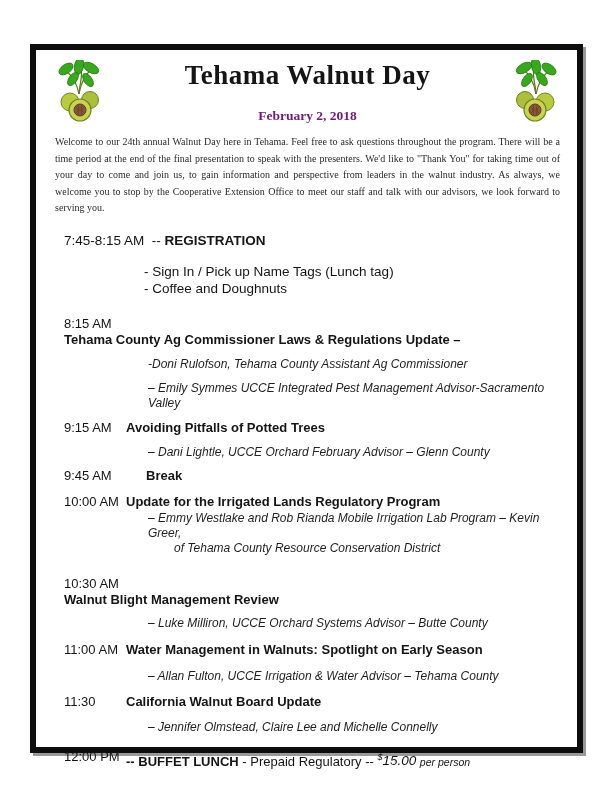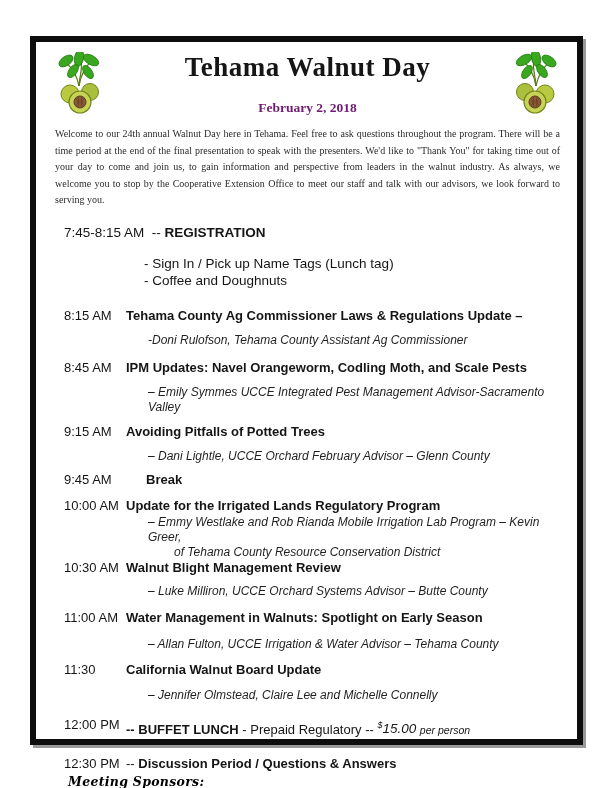--- a/index.html
+++ b/index.html
@@ -2,21 +2,21 @@
 <html><head>
 <meta charset="utf-8">
 <style>
   html,body { margin:0; padding:0; }
   body {
     width:608px; height:788px; background:#ffffff; position:relative;
     font-family:"Liberation Sans", sans-serif; color:#1a1a1a;
     -webkit-font-smoothing:antialiased;
   }
   .frame {
-    position:absolute; left:30px; top:36px; width:553px; height:709px;
+    position:absolute; left:30px; top:44px; width:553px; height:709px;
     box-sizing:border-box; border:6px solid #0d0d0d; background:#fff;
     box-shadow:3px 3px 0 rgba(70,70,70,0.55);
   }
   .content { padding:6px 17px 0 19px; }
 
   
   .header { display:flex; align-items:flex-start; }
   .walnut-art { width:50px; height:64px; margin-top:4px; flex-shrink:0; }
   .title-block { flex:1; text-align:center; padding-top:4px; }
   .doc-title { font-family:"Liberation Serif", serif; font-weight:bold; font-size:27px; line-height:30px; letter-spacing:0.5px; color:#151515; }
@@ -112,51 +112,47 @@
       <div class="inline-row" style="margin-top:16px;">
         <span>7:45-8:15 AM</span>&nbsp;
         <span>--</span>
         <span class="bold">REGISTRATION</span>
       </div>
       <div class="reg-items">
         <div>- Sign In  /  Pick up Name Tags (Lunch tag)</div>
         <div>- Coffee and Doughnuts</div>
       </div>
 
-      <div class="s-row" style="margin-top:19px;">
+      <div class="s-row" style="margin-top:19px;flex-direction:column;">
         <div class="s-time">8:15 AM</div>
         <div class="s-title">Tehama County Ag Commissioner Laws &amp; Regulations Update –</div>
       </div>
       <div class="s-pres" style="margin-top:9px;">-Doni Rulofson, Tehama County Assistant Ag Commissioner</div>
 
-      <div class="s-row" style="margin-top:12px;">
-        <div class="s-time">8:45 AM</div>
-        <div class="s-title">IPM Updates: Navel Orangeworm, Codling Moth, and Scale Pests</div>
-      </div>
       <div class="s-pres" style="margin-top:9px;">– Emily Symmes UCCE Integrated Pest Management Advisor-Sacramento Valley</div>
 
       <div class="s-row" style="margin-top:9px;">
         <div class="s-time">9:15 AM</div>
         <div class="s-title">Avoiding Pitfalls of Potted Trees</div>
       </div>
       <div class="s-pres" style="margin-top:9px;">– Dani Lightle, UCCE Orchard February Advisor – Glenn County</div>
 
       <div class="s-row" style="margin-top:8px;">
         <div class="s-time">9:45 AM</div>
         <div class="s-title indented">Break</div>
       </div>
 
       <div class="s-row" style="margin-top:10px;">
         <div class="s-time">10:00 AM</div>
         <div class="s-title">Update for the Irrigated Lands Regulatory Program</div>
       </div>
       <div class="s-pres" style="margin-top:1px;">– Emmy Westlake and Rob Rianda Mobile Irrigation Lab Program – Kevin Greer,</div>
       <div class="s-pres cont">of Tehama County Resource Conservation District</div>
 
-      <div class="s-row" style="margin-top:0;">
+      <div class="s-row" style="margin-top:20px;flex-direction:column;">
         <div class="s-time">10:30 AM</div>
         <div class="s-title">Walnut Blight Management Review</div>
       </div>
       <div class="s-pres" style="margin-top:8px;">– Luke Milliron, UCCE Orchard Systems Advisor – Butte County</div>
 
       <div class="s-row" style="margin-top:11px;">
         <div class="s-time">11:00 AM</div>
         <div class="s-title">Water Management in Walnuts: Spotlight on Early Season</div>
       </div>
       <div class="s-pres" style="margin-top:11px;">– Allan Fulton, UCCE Irrigation &amp; Water Advisor – Tehama County</div>

